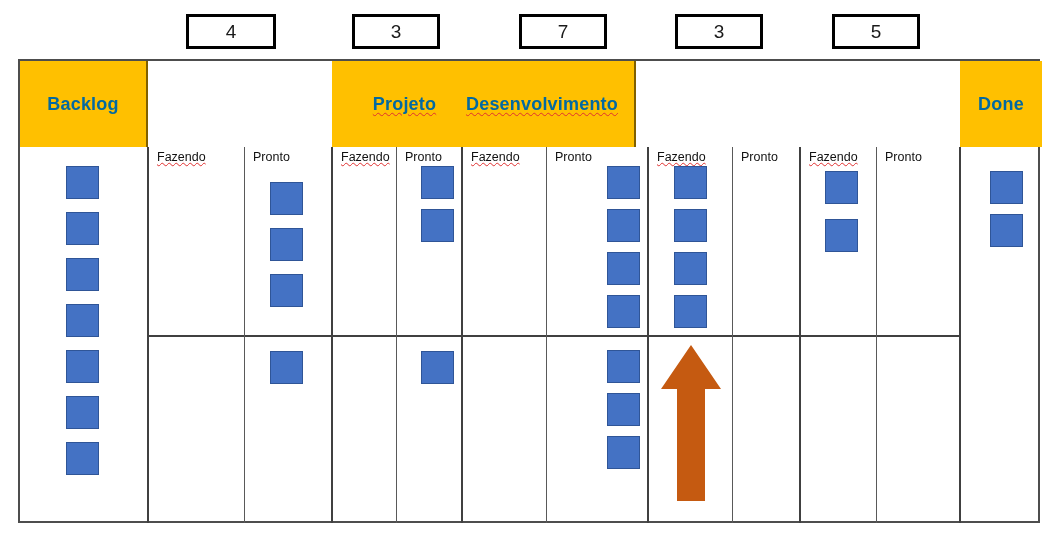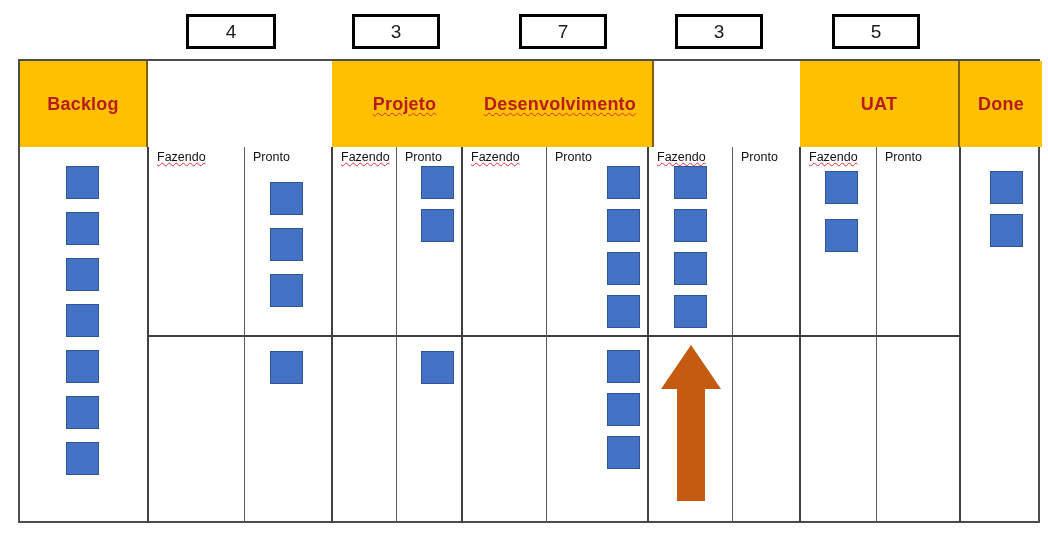--- a/index.html
+++ b/index.html
@@ -62,21 +62,21 @@
     box-sizing: border-box;
     border-right: 2px solid #806000;
     display: flex;
     align-items: center;
     justify-content: center;
   }
   .hdr-band.last { border-right: none; }
   .hdr-title {
     font-size: 18px;
     font-weight: bold;
-    color: #b91c1c;
+    color: #0369a1;
     letter-spacing: .2px;
   }
   .hdr-title.squiggle {
     text-decoration: underline;
     text-decoration-color: #e03030;
     text-decoration-style: wavy;
     text-decoration-thickness: 1px;
     text-underline-offset: 2px;
   }
 
@@ -164,25 +164,22 @@
 </div>
 
 <div id="board">
 
   <div class="hdr-band" style="left:0px;width:128px;">
     <span class="hdr-title">Backlog</span>
   </div>
   <div class="hdr-band" style="left:312px;width:147px;">
     <span class="hdr-title squiggle">Projeto</span>
   </div>
-  <div class="hdr-band" style="left:448px;width:186px;">
+  <div class="hdr-band" style="left:430px;width:186px;">
     <span class="hdr-title squiggle">Desenvolvimento</span>
-  </div>
-  <div class="hdr-band" style="left:780px;width:160px;">
-    <span class="hdr-title">UAT</span>
   </div>
   <div class="hdr-band last" style="left:940px;width:82px;">
     <span class="hdr-title">Done</span>
   </div>
 
   <div class="mid-rule" style="left:128px;top:274px;width:812px;"></div>
 
   <div class="stage-sep" style="left:127px;"></div>
   <div class="stage-sep" style="left:311px;"></div>
   <div class="stage-sep" style="left:441px;"></div>

